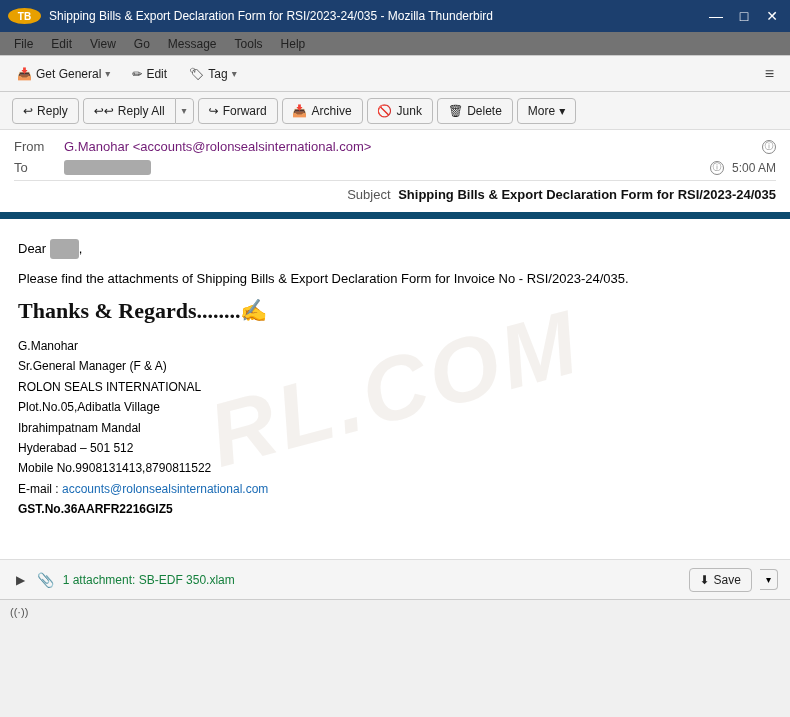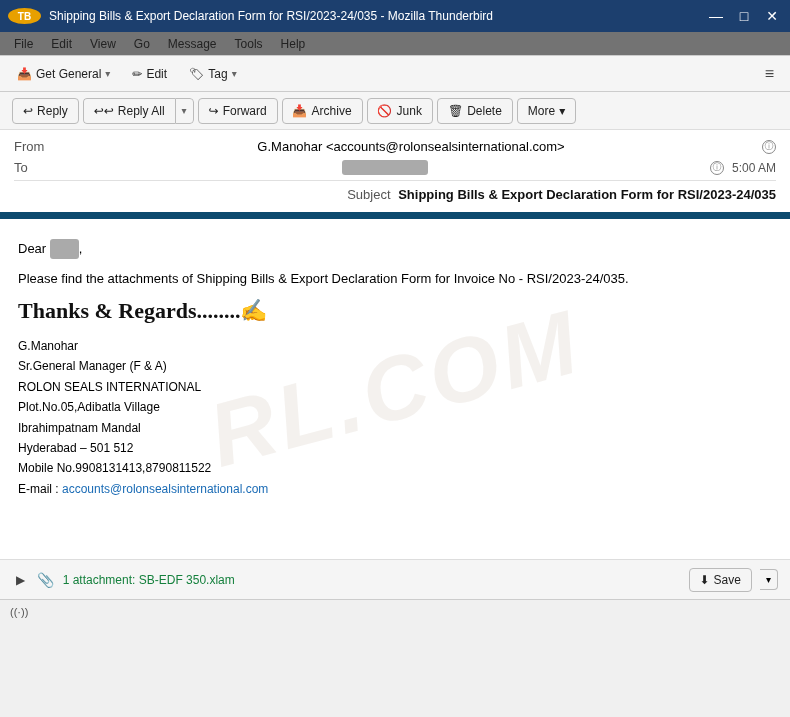--- a/index.html
+++ b/index.html
@@ -170,22 +170,21 @@
       padding: 3px 0;
       font-size: 13px;
     }
     .header-label {
       color: #555;
       width: 50px;
       flex-shrink: 0;
     }
     .header-value {
       flex: 1;
-      color: #000000;
-      text-align: center;
+      color: #701a75;
     }
     .header-time {
       color: #555;
       font-size: 12px;
     }
     .blurred-text {
       display: inline-block;
       background: #aaa;
       border-radius: 3px;
       color: transparent;
@@ -427,20 +426,21 @@
     <div class="name">G.Manohar</div>
     <div>Sr.General Manager (F &amp; A)</div>
     <div>ROLON SEALS INTERNATIONAL</div>
     <div>Plot.No.05,Adibatla Village</div>
     <div>Ibrahimpatnam Mandal</div>
     <div>Hyderabad – 501 512</div>
     <div>Mobile No.9908131413,8790811522</div>
     <div>
       <span>E-mail :</span>&nbsp;<a class="email-link" href="mailto:accounts@rolonsealsinternational.com">accounts@rolonsealsinternational.com</a>
     </div>
+    <div class="gst">GST.No.36AARFR2216GIZ5</div>
   </div>
 </div>
 
 <div class="attachment-bar">
   <button class="attach-expand">▶</button>
   <span class="attach-icon">📎</span>
   <span class="attach-label">1 attachment: SB-EDF 350.xlam</span>
   <button class="save-btn">
     <span>⬇</span>
     <span>Save</span>

